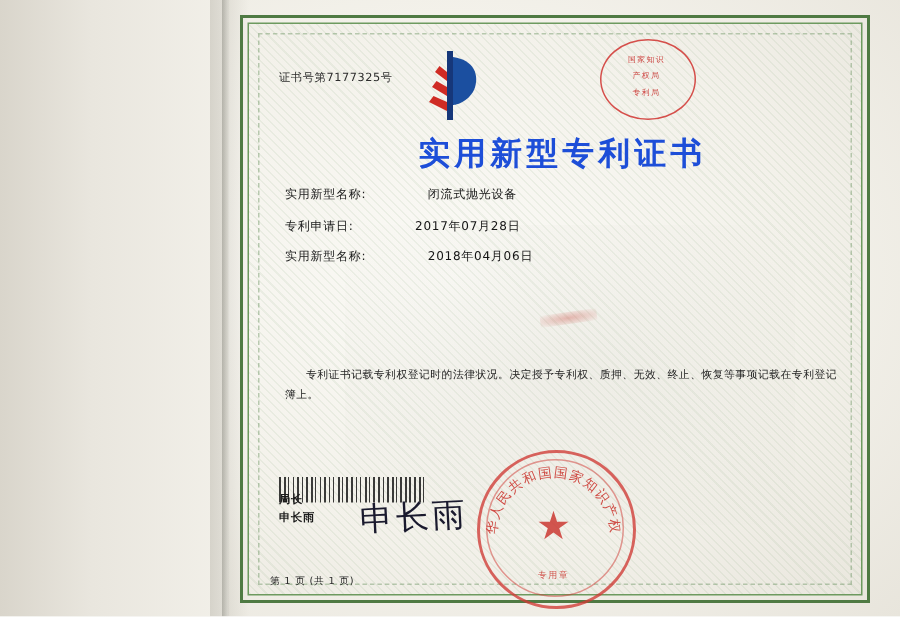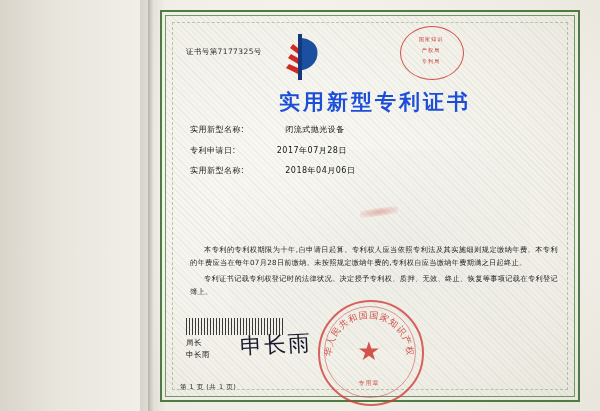--- a/index.html
+++ b/index.html
@@ -169,25 +169,26 @@
     background:
       repeating-linear-gradient(to right,
         #1a1a1a 0px, #1a1a1a 1px, transparent 1px, transparent 3px,
         #1a1a1a 3px, #1a1a1a 4.5px, transparent 4.5px, transparent 6px,
         #1a1a1a 6px, #1a1a1a 6.8px, transparent 6.8px, transparent 9px);
     opacity: 0.85;
   }
   
   .director {
     position: absolute;
-    left: 186px; top: 337px;
+    left: 186px; top: 327px;
     font-size: 7.5px;
     color: #1b1b1b;
     line-height: 12px;
     letter-spacing: 0.5px;
+    font-weight: bold;
   }
   .signature {
     position: absolute;
     left: 240px; top: 330px;
     font-size: 22px;
     color: #1a1a2e;
     font-family: "DejaVu Serif", serif;
     letter-spacing: 2px;
     transform: rotate(-3deg);
   }
@@ -315,21 +316,20 @@
     </div>
     <div class="field-row">
       <span class="field-label">实用新型名称:</span>
       <span class="field-value">2018年04月06日</span>
     </div>
   </div>
 
   <div class="smudge"></div>
 
   <div class="body-text">
-    <p>本专利的专利权期限为十年,自申请日起算。专利权人应当依照专利法及其实施细则规定缴纳年费。本专利的年费应当在每年07月28日前缴纳。未按照规定缴纳年费的,专利权自应当缴纳年费期满之日起终止。</p>
     <p>专利证书记载专利权登记时的法律状况。决定授予专利权、质押、无效、终止、恢复等事项记载在专利登记簿上。</p>
   </div>
 
   <div class="barcode"></div>
 
   <div class="director">
     <div>局长</div>
     <div>申长雨</div>
   </div>
 

